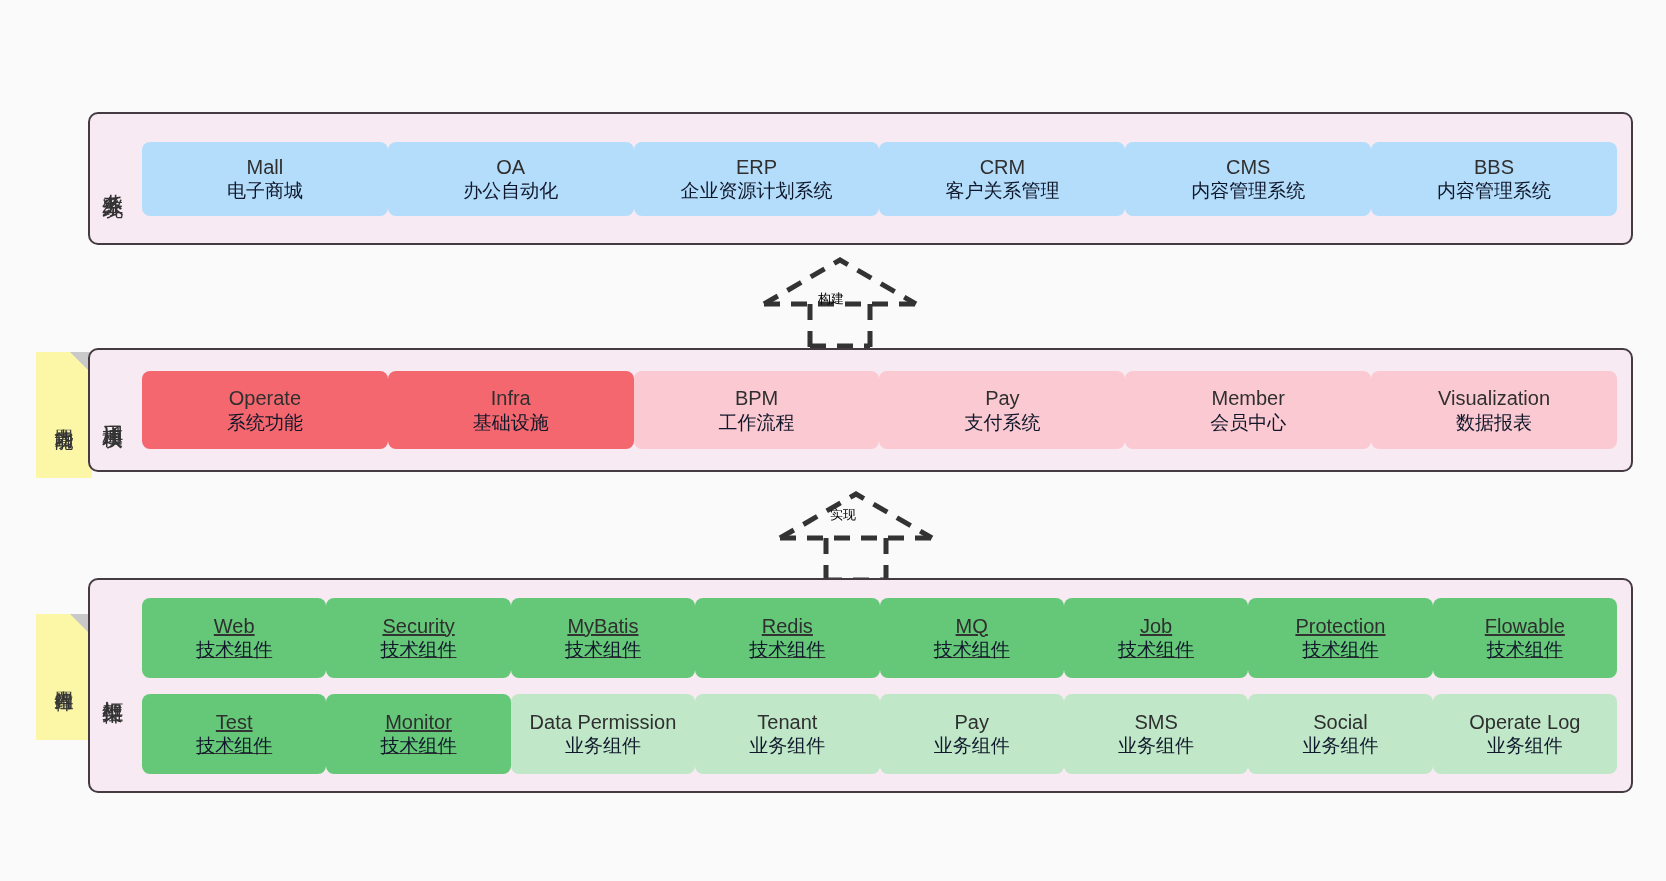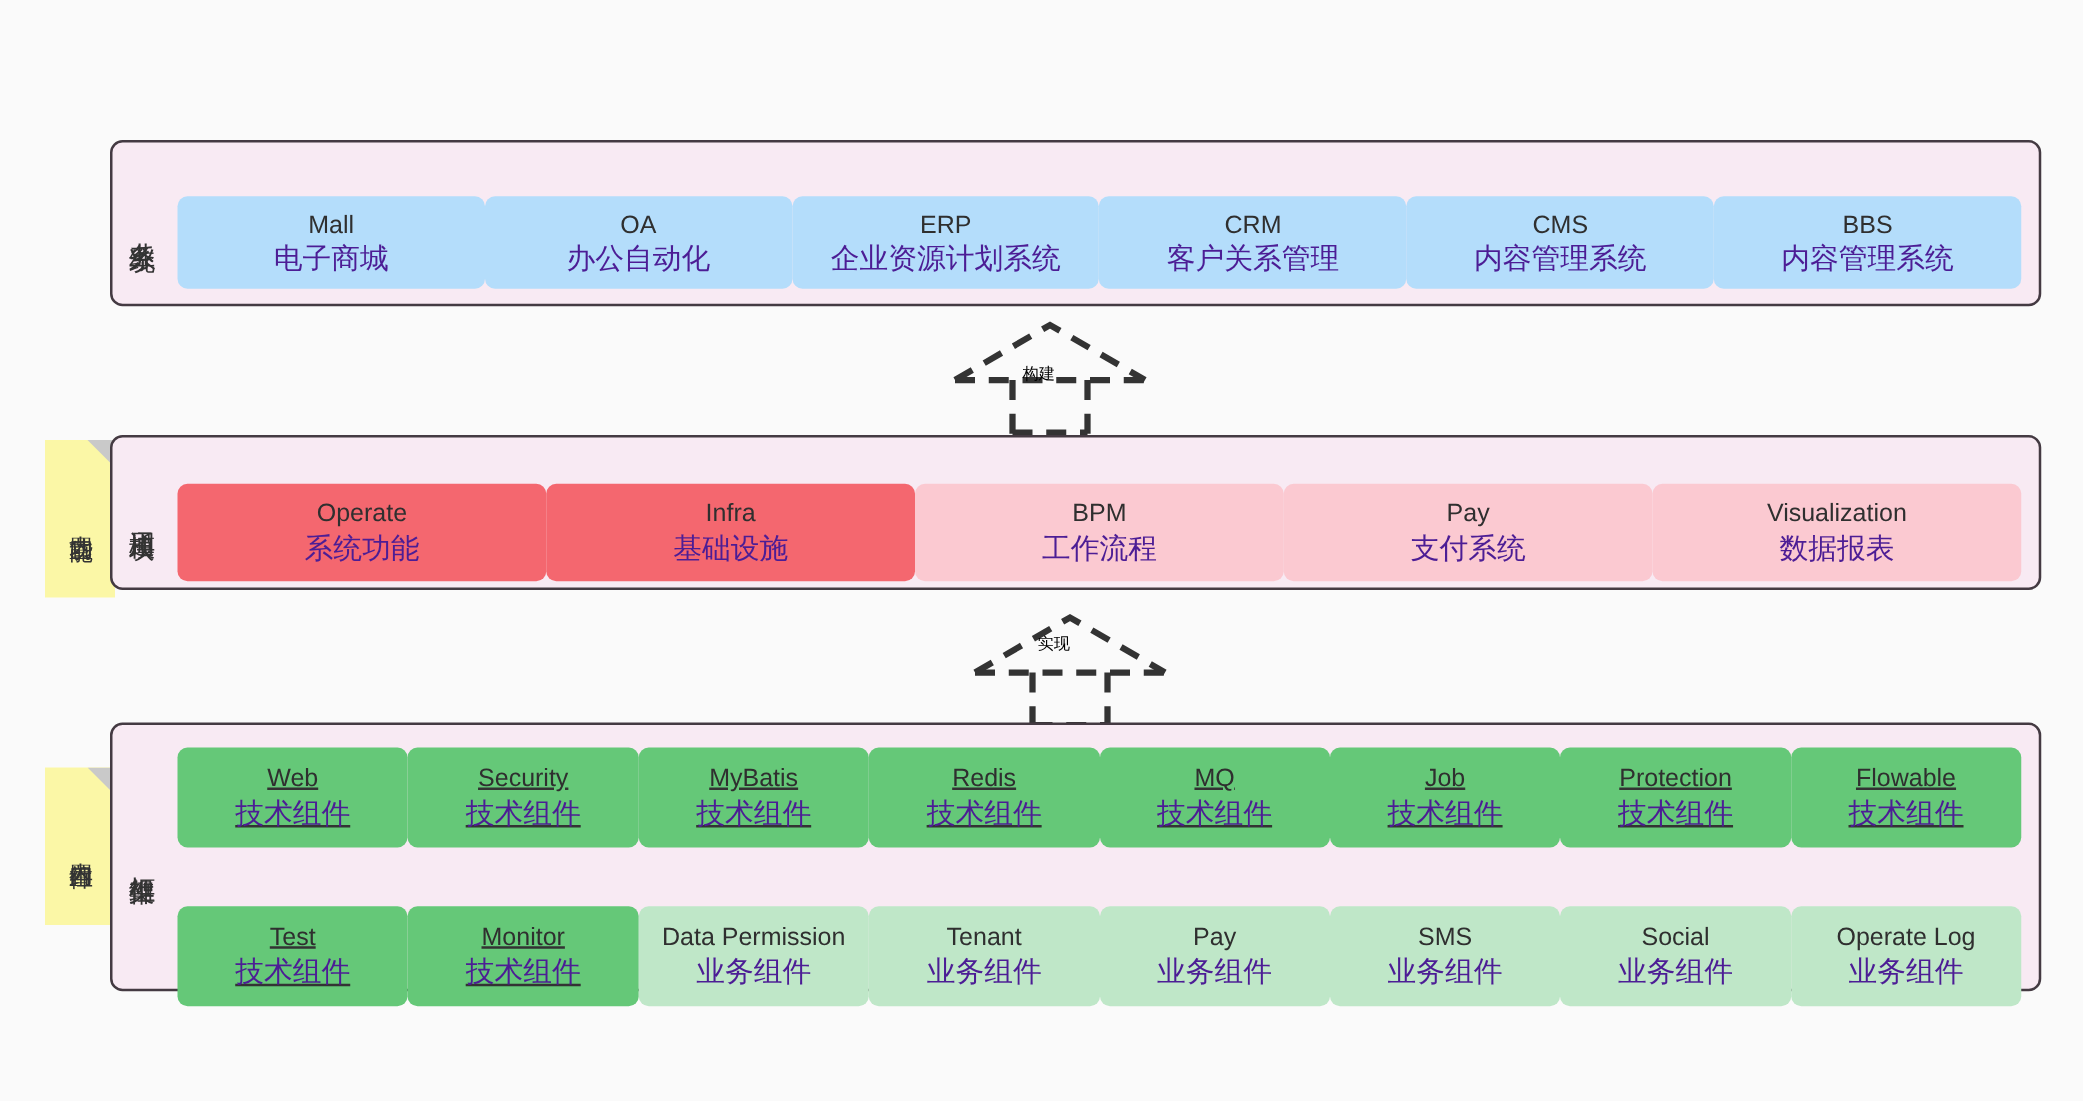--- a/index.html
+++ b/index.html
@@ -55,42 +55,41 @@
     display: flex;
     flex-direction: column;
     justify-content: center;
     gap: 16px;
     padding: 0 14px 0 6px;
   }
 
   .row {
     display: flex;
     align-items: flex-end;
-    margin-top: 31px;
   }
 
   .card {
     flex: 1 1 0;
     border-radius: 8px;
     display: flex;
     flex-direction: column;
     align-items: center;
     justify-content: center;
     text-align: center;
     box-sizing: border-box;
     padding: 6px 4px;
     line-height: 1.22;
   }
   .card .t1 {
     font-size: 20px;
     color: #2f2f2f;
   }
   .card .t2 {
-    font-size: 23px;
-    color: #4c1d95;
+    font-size: 19px;
+    color: #0f172a;
   }
 
   .c-blue       { background: #b4ddfb; }
   .c-red        { background: #f4676f; }
   .c-pink       { background: #fbc9d1; }
   .c-green      { background: #65c878; text-decoration: underline; }
   .c-lightgreen { background: #bfe7c8; }
 
   
   #layer-business {
@@ -225,20 +224,24 @@
         </div>
         <div class="card c-pink">
           <span class="t1">BPM</span>
           <span class="t2">工作流程</span>
         </div>
         <div class="card c-pink">
           <span class="t1">Pay</span>
           <span class="t2">支付系统</span>
         </div>
         <div class="card c-pink">
+          <span class="t1">Member</span>
+          <span class="t2">会员中心</span>
+        </div>
+        <div class="card c-pink">
           <span class="t1">Visualization</span>
           <span class="t2">数据报表</span>
         </div>
       </div>
     </div>
   </div>
 
   <div class="arrow" id="arrow-realize">
     <svg width="180" height="96" viewBox="0 0 180 96">
       <path d="M 12 52 L 88 8 L 164 52" fill="none" stroke="#333333" stroke-width="5" stroke-dasharray="16,11" stroke-linecap="butt"></path>

